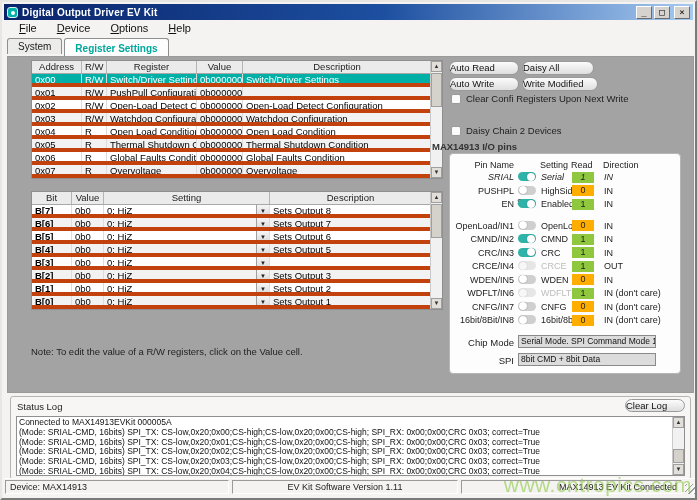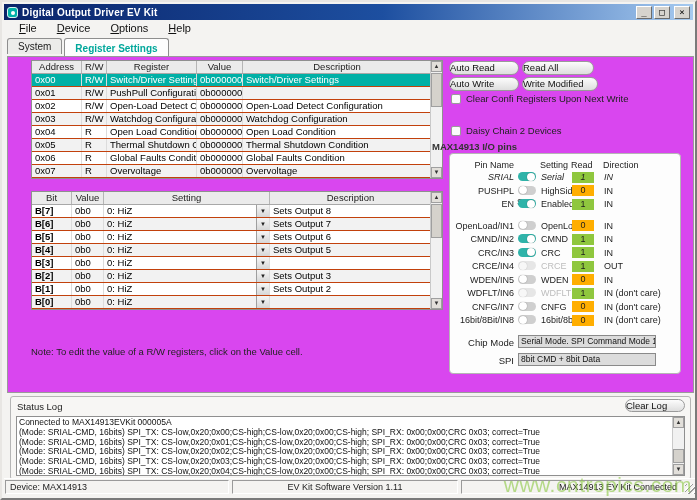--- a/index.html
+++ b/index.html
@@ -26,24 +26,24 @@
   .menubar { position:absolute; left:2px; top:18px; width:689px; height:16px;
     background:#f4f3f1; display:flex; align-items:center; padding-left:6px; gap:2px; }
   .menu-item { font-size:11px; color:#111; padding:1px 9px; }
   .menu-item u { text-decoration:underline; }
   
   .tabstrip { position:absolute; left:5px; top:36px; height:19px; display:flex; align-items:flex-start; }
   .tab { font-size:10px; padding:0 10px; height:16px; line-height:16px; background:#ececea;
     border:1px solid #8e8e8e; border-bottom:none; border-radius:3px 3px 0 0; color:#222; margin-right:2px; }
   .tab.active { height:19px; line-height:19px; background:#fdfdfd; color:#00a79b; font-weight:bold; }
   .tabpage { position:absolute; left:5px; top:54px; width:687px; height:337px;
-    background:#d946ef; border:1px solid #9a9a9a; }
+    background:#a3a3a3; border:1px solid #9a9a9a; }
   
   .dtable { position:absolute; background:#fff; border:1px solid #8f8f8f; font-size:9.5px; }
-  .trow { display:flex; height:13px; line-height:12px; border-bottom:1px solid #c2410c; background:#fff; }
+  .trow { display:flex; height:13px; line-height:12px; border-bottom:4px solid #c2410c; background:#fff; }
   .trow:nth-child(even) { background:#f2f2f2; }
   .trow.hdr { background:#ebebeb; border-bottom:1px solid #a8a8a8; height:13px; }
   .trow.hdr .tc { text-align:center; border-right:1px solid #b5b5b5; color:#222; }
   .trow.sel { background:#00b0a6 !important; color:#fff; }
   .tc { padding:0 3px; border-right:1px solid #dcdcdc; overflow:hidden; white-space:nowrap; flex:none; }
   
   .rc0{width:50px;} .rc1{width:25px;} .rc2{width:90px;} .rc3{width:46px;} .rc4{width:189px; border-right:none;}
   
   .bc0{width:40px; font-weight:bold;} .bc1{width:32px;} .bc2{width:166px; position:relative;}
   .bc3{width:162px; border-right:none;}
@@ -251,34 +251,35 @@
             <div class="trow">
               <div class="tc bc0">B[1]</div>
               <div class="tc bc1">0b0</div>
               <div class="tc bc2">0: HiZ<div class="combo-btn">▼</div></div>
               <div class="tc bc3">Sets Output 2</div>
             </div>
             <div class="trow">
               <div class="tc bc0">B[0]</div>
               <div class="tc bc1">0b0</div>
               <div class="tc bc2">0: HiZ<div class="combo-btn">▼</div></div>
+              <div class="tc bc3">Sets Output 1</div>
             </div>
           </div>
       </div>
       <div class="vscroll">
         <div class="sb-btn sb-up">▲</div>
         <div class="sb-thumb" style="top:12px; height:34px;"></div>
         <div class="sb-btn sb-dn">▼</div>
       </div>
     </div>
 
     <div class="note" style="left:23px; top:289px;">Note: To edit the value of a R/W registers, click on the Value cell.</div>
 
     <div class="btn" style="left:441px; top:4px;  width:70px;">Auto Read</div>
-    <div class="btn" style="left:514px; top:4px;  width:72px;">Read All</div>
+    <div class="btn" style="left:514px; top:4px;  width:72px;">Daisy All</div>
     <div class="btn" style="left:441px; top:20px; width:70px;">Auto Write</div>
     <div class="btn" style="left:514px; top:20px; width:76px;">Write Modified</div>
 
     <div class="chk-row" style="left:443px; top:36px;">
       <div class="chk-box"></div>
       <span>Clear Confi Registers Upon Next Write</span>
     </div>
     <div class="chk-row" style="left:443px; top:68px;">
       <div class="chk-box"></div>
       <span>Daisy Chain 2 Devices</span>

